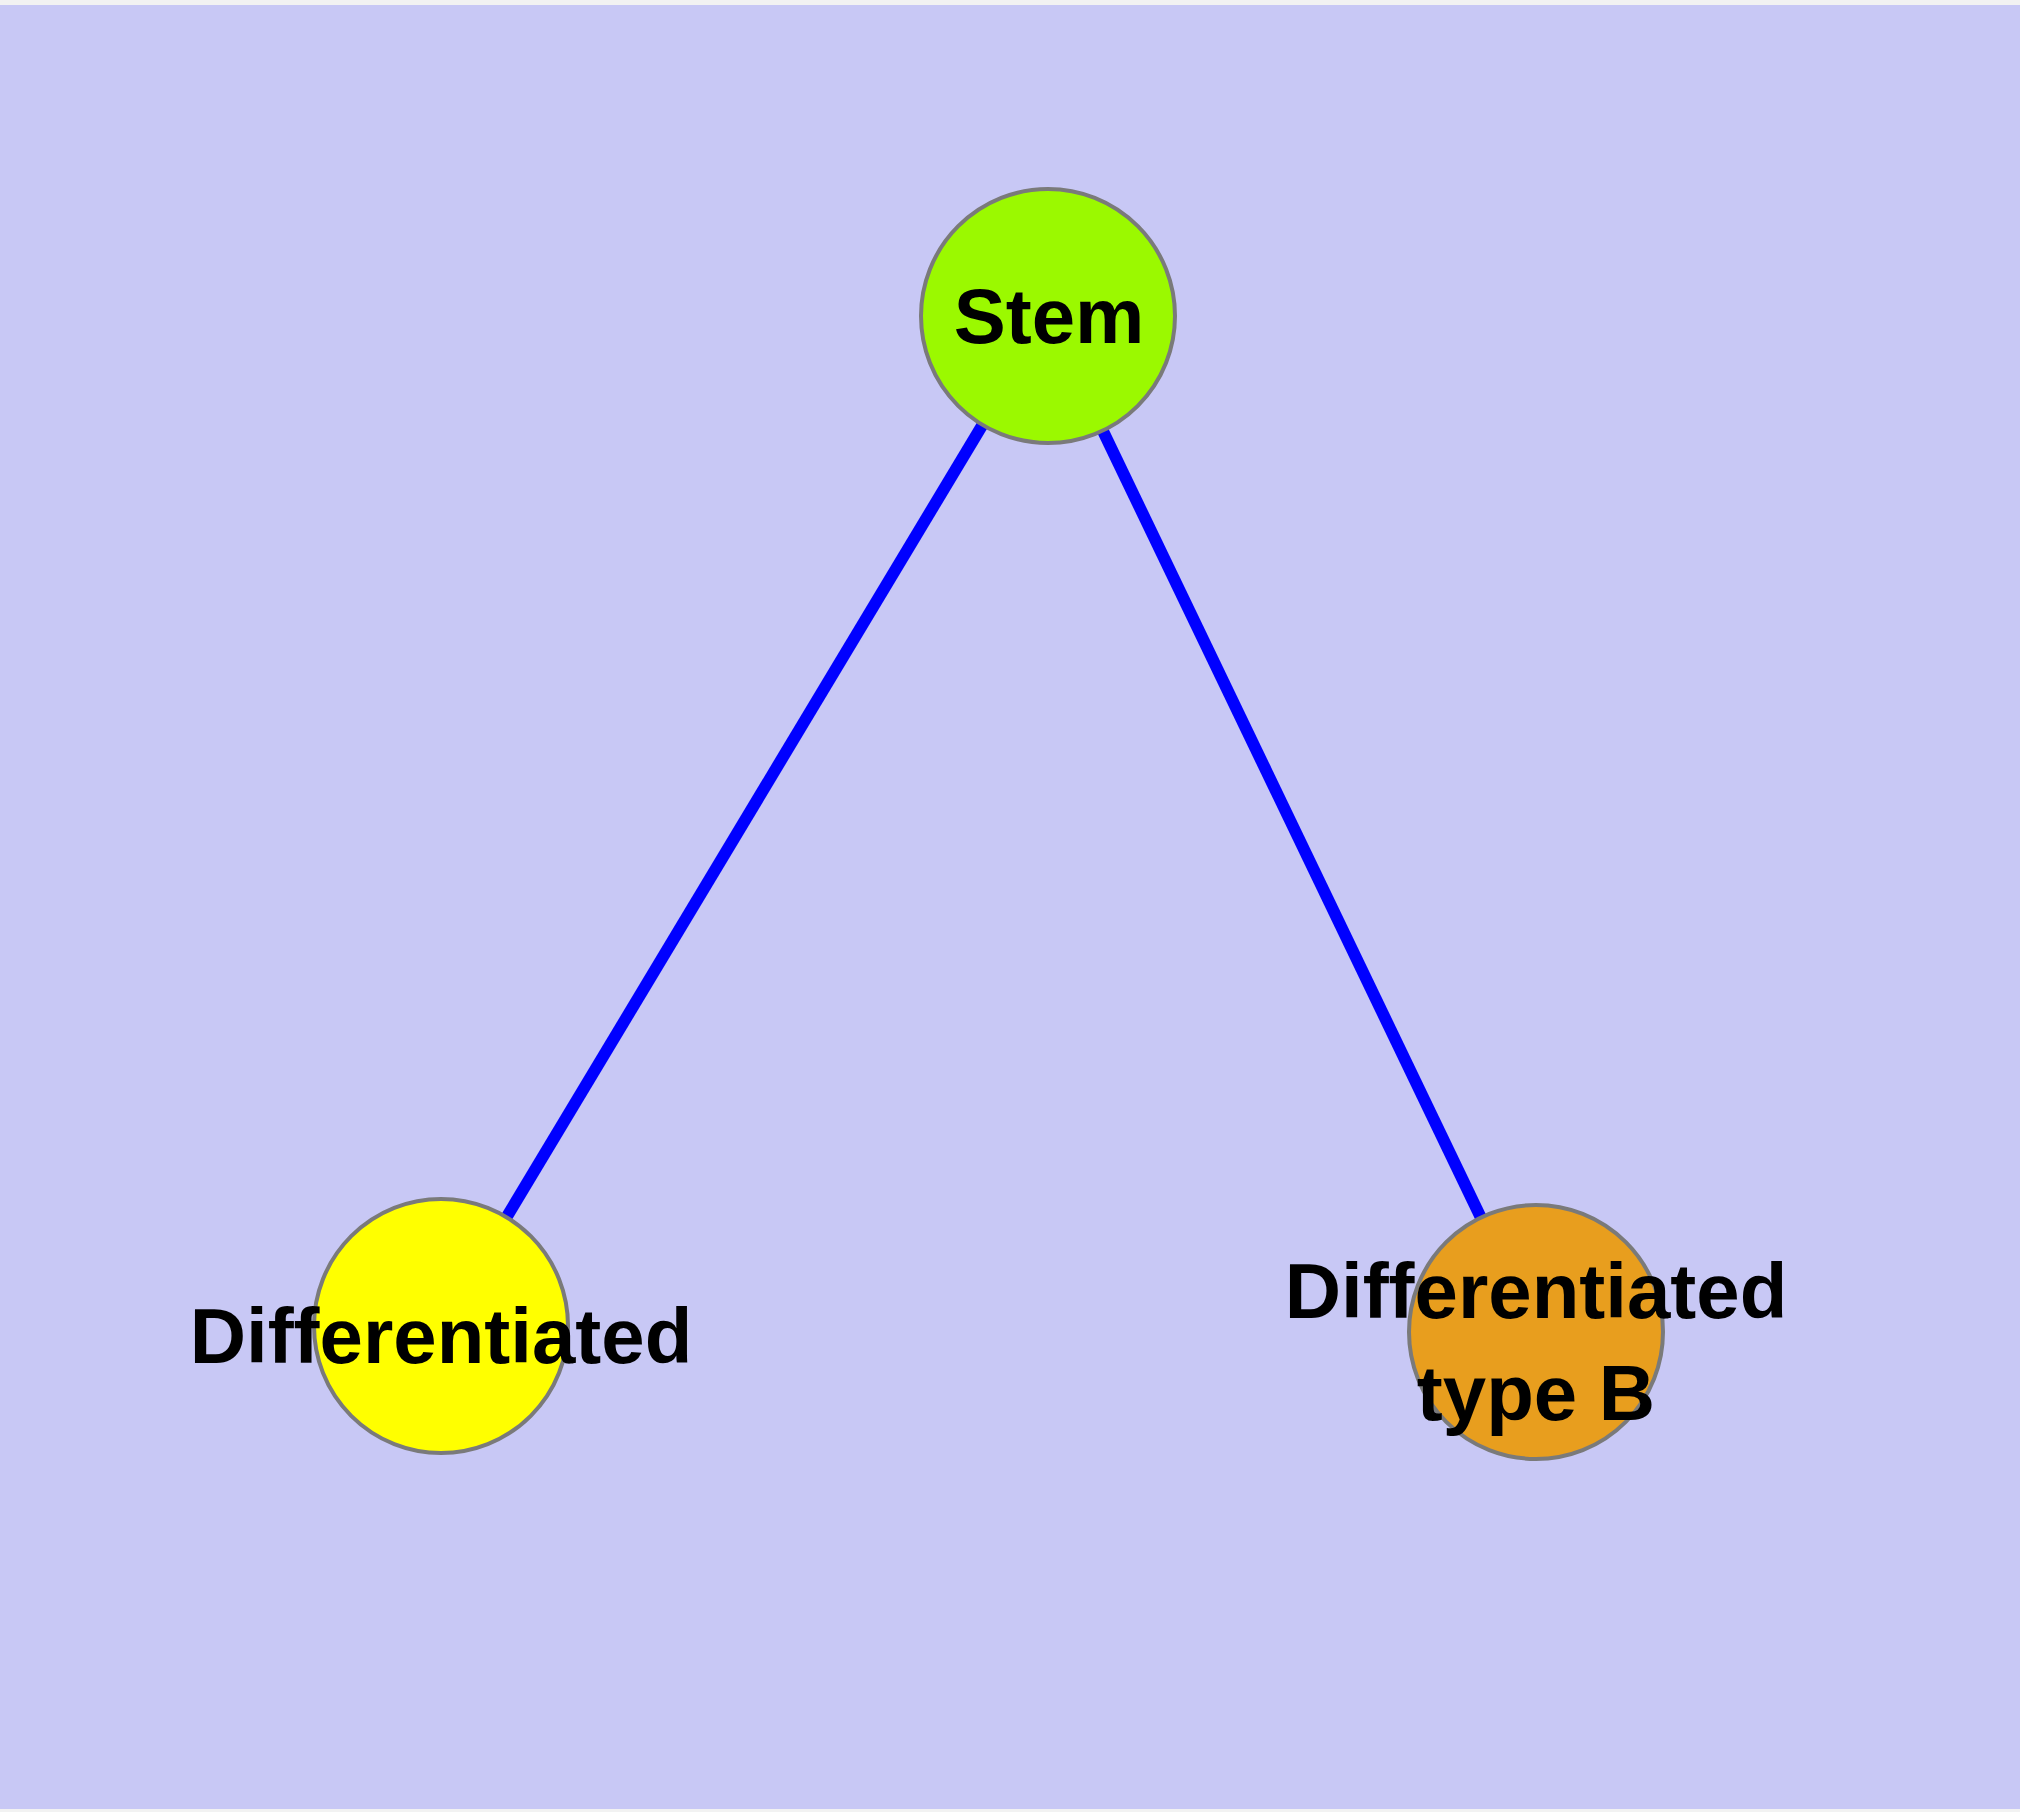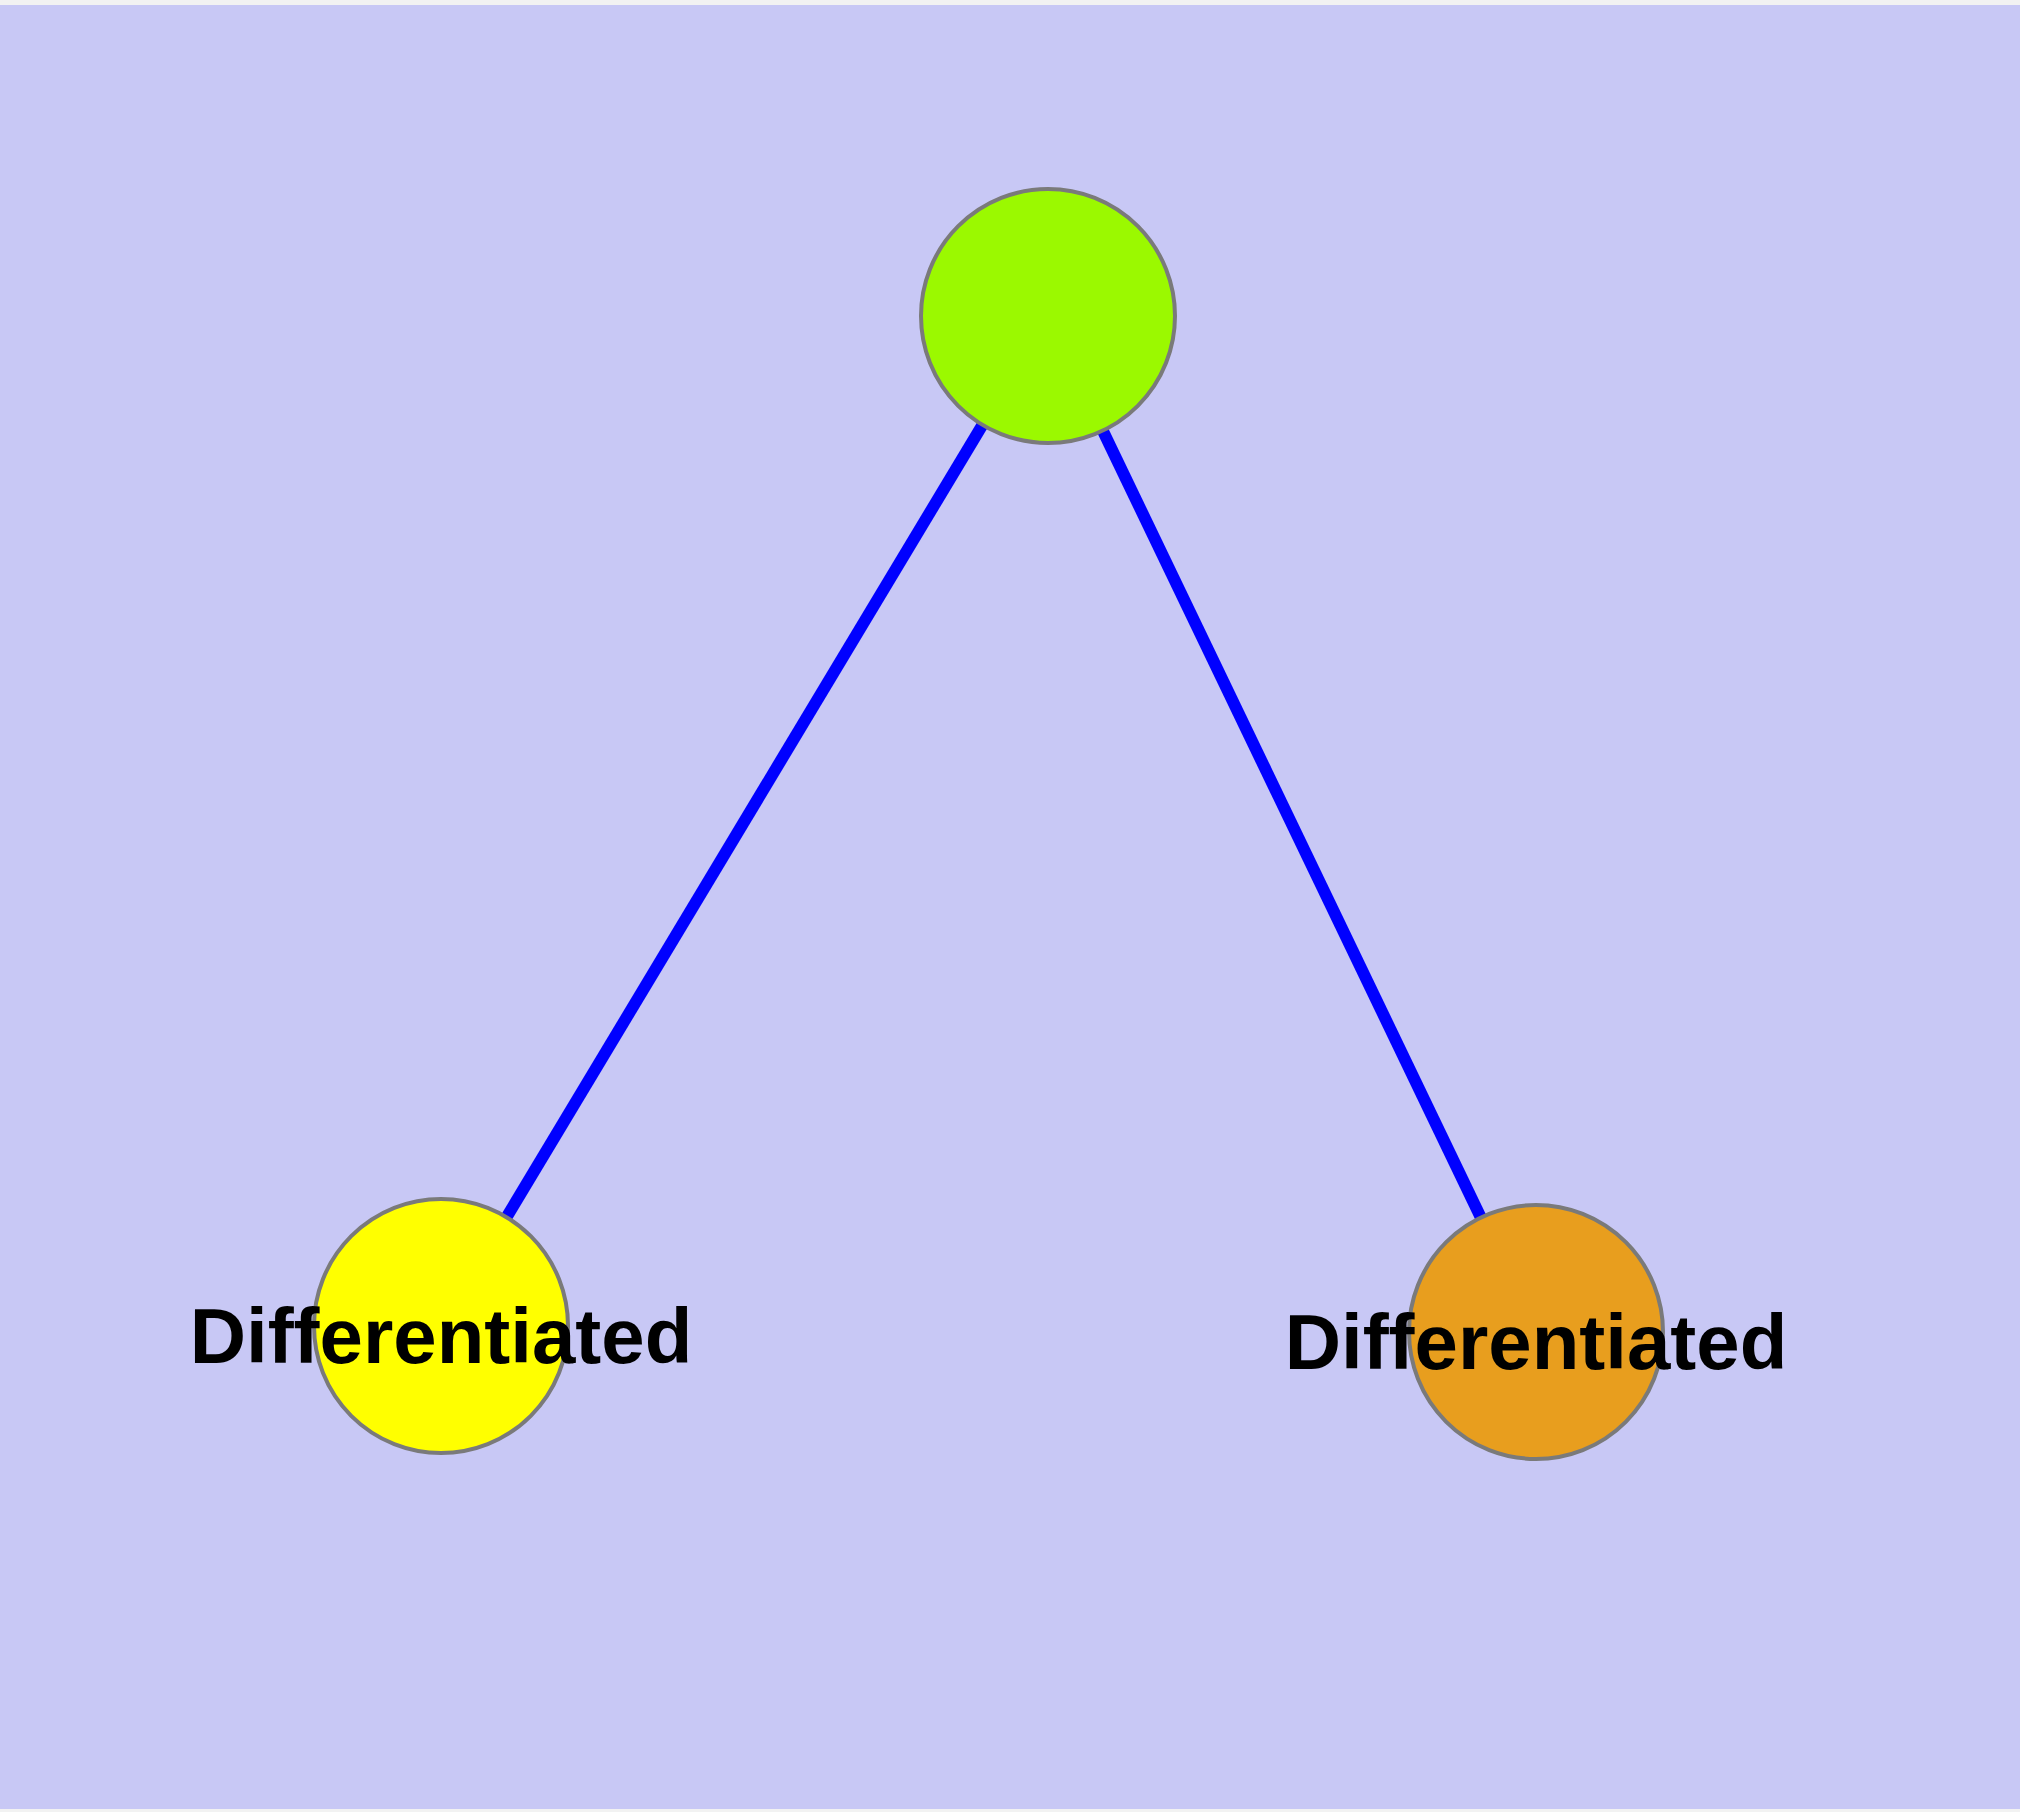--- a/index.html
+++ b/index.html
@@ -61,23 +61,25 @@
     <line class="edge" x1="1236" y1="367" x2="520" y2="1559" stroke="#0000ff"></line>
     <line class="edge" x1="1236" y1="367" x2="1812" y2="1566" stroke="#0000ff"></line>
   </svg>
 
   <div class="node node-stem" style="background-color: rgb(155, 249, 0);"></div>
 
   <div class="node node-type-a" style="background-color: rgb(255, 255, 0);"></div>
 
   <div class="node node-type-b" style="background-color: rgb(232, 158, 30);"></div>
 
+  <div class="node-label label-stem">Stem</div>
 
   <div class="node-label label-type-a">
     <div>Differentiated</div>
   </div>
 
   <div class="node-label label-type-b">
     <div>Differentiated</div>
+    <div>type B</div>
   </div>
 
 </div>
 
 
 </body></html>

